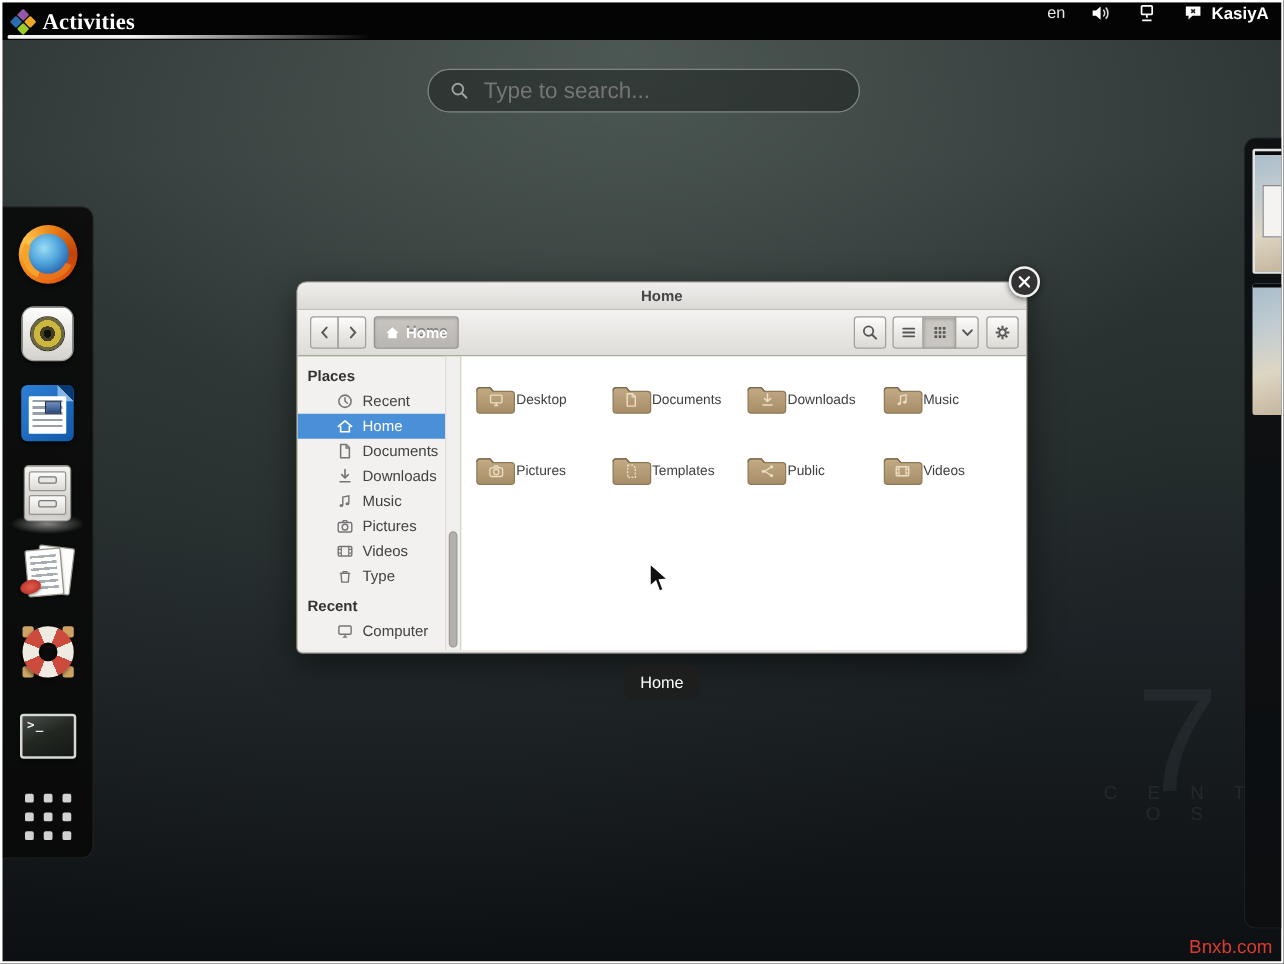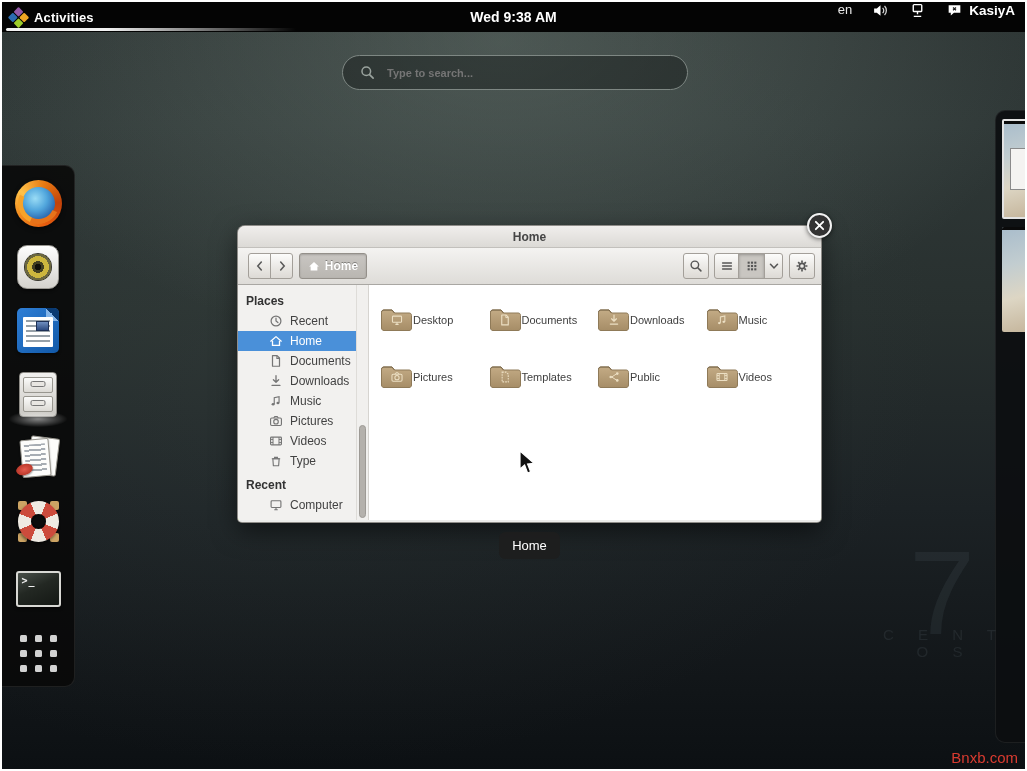--- a/index.html
+++ b/index.html
@@ -15,33 +15,33 @@
   }
   
   .topbar{position:absolute;left:0;top:0;right:0;height:30px;background:#040404;color:#fff;display:flex;align-items:center;}
   .tb-left{display:flex;align-items:center;gap:8px;padding-left:9px;}
   .centos-logo{width:15px;height:15px;display:grid;grid-template-columns:6.5px 6.5px;grid-auto-rows:6.5px;gap:1.5px;transform:rotate(45deg);}
   .centos-logo i{border-radius:1px;}
   .centos-logo i:nth-child(1){background:#9358a7}
   .centos-logo i:nth-child(2){background:#efa724}
   .centos-logo i:nth-child(3){background:#2b6cb0}
   .centos-logo i:nth-child(4){background:#9ccd2a}
-  .activities{font-size:13px;font-weight:700;letter-spacing:.2px;}
+  .activities{font-size:18px;font-weight:700;letter-spacing:.2px;font-family:Liberation Serif, serif;}
   .act-underline{position:absolute;left:4px;top:26px;width:300px;height:3px;border-radius:2px;
     background:linear-gradient(to right,rgba(255,255,255,.95) 0 100px,rgba(255,255,255,0) 290px);}
   .clock{position:absolute;left:0;right:0;text-align:center;font-size:14px;font-weight:700;}
   .tb-right{position:absolute;right:10px;top:0;height:30px;display:flex;align-items:flex-start;gap:20px;}
   .kb-layout{font-size:13px;color:#e8e8e8;}
   .tb-icon{width:17px;height:17px;display:block;}
   .user-box{display:flex;align-items:center;gap:6px;font-size:13.5px;font-weight:700;}
   
   .searchbar{position:absolute;left:340px;top:53px;width:346px;height:35px;border-radius:18px;
     border:1px solid #7e8783;background:rgba(5,8,8,.35);display:flex;align-items:center;gap:10px;padding-left:17px;}
   .searchbar svg{width:15px;height:15px;flex:none;}
-  .searchbar input{background:transparent;border:none;outline:none;color:#99a29d;font-size:11px;width:280px;font-family:inherit;font-weight:bold;}
+  .searchbar input{background:transparent;border:none;outline:none;color:#99a29d;font-size:18px;width:280px;font-family:inherit;}
   
   .dock{position:absolute;left:0;top:163px;width:73px;height:522px;background:rgba(9,9,9,.9);
     border:1px solid rgba(255,255,255,.09);border-left:none;border-radius:0 10px 10px 0;}
   .dock-item{position:absolute;left:50%;transform:translateX(-50%);width:50px;height:50px;display:flex;align-items:center;justify-content:center;}
   .dock-item.running::before{content:"";position:absolute;left:-4px;right:-4px;bottom:-8px;height:16px;
     background:radial-gradient(ellipse at center,rgba(255,255,255,.5),rgba(255,255,255,0) 72%);}
   .icon-ff{width:47px;height:47px;position:relative;}
   .ff-tail{position:absolute;inset:0;border-radius:50%;box-shadow:0 2px 4px rgba(0,0,0,.5);
     background:conic-gradient(from 160deg,#e65c0e,#f59322 25%,#ffc24a 40%,#e87a12 60%,#c2420a 80%,#e65c0e);}
   .ff-globe{position:absolute;inset:7px;border-radius:50%;
@@ -152,21 +152,20 @@
     <div class="tb-left">
       <span class="centos-logo">
           <i></i>
           <i></i>
           <i></i>
           <i></i>
         </span>
       <span class="activities">Activities</span>
     </div>
     <div class="act-underline"></div>
-    <div class="clock">Wed  9:38 AM</div>
     <div class="tb-right">
       <span class="kb-layout">en</span>
       <svg class="tb-icon" viewBox="0 0 16 16">
           <path d="M2 6v4h2.5L8 13V3L4.5 6z" fill="#fff"></path>
           <path d="M10 5.5a3.5 3.5 0 010 5M11.8 3.8a6 6 0 010 8.4" stroke="#fff" fill="none" stroke-width="1.2" opacity=".85"></path>
         </svg>
       <svg class="tb-icon" viewBox="0 0 16 16">
           <rect x="4" y="2.5" width="8" height="6.5" rx=".8" fill="none" stroke="#fff" stroke-width="1.3"></rect>
           <path d="M8 9v2.5M4.5 13.5h7" stroke="#fff" stroke-width="1.3" fill="none"></path>
         </svg>

